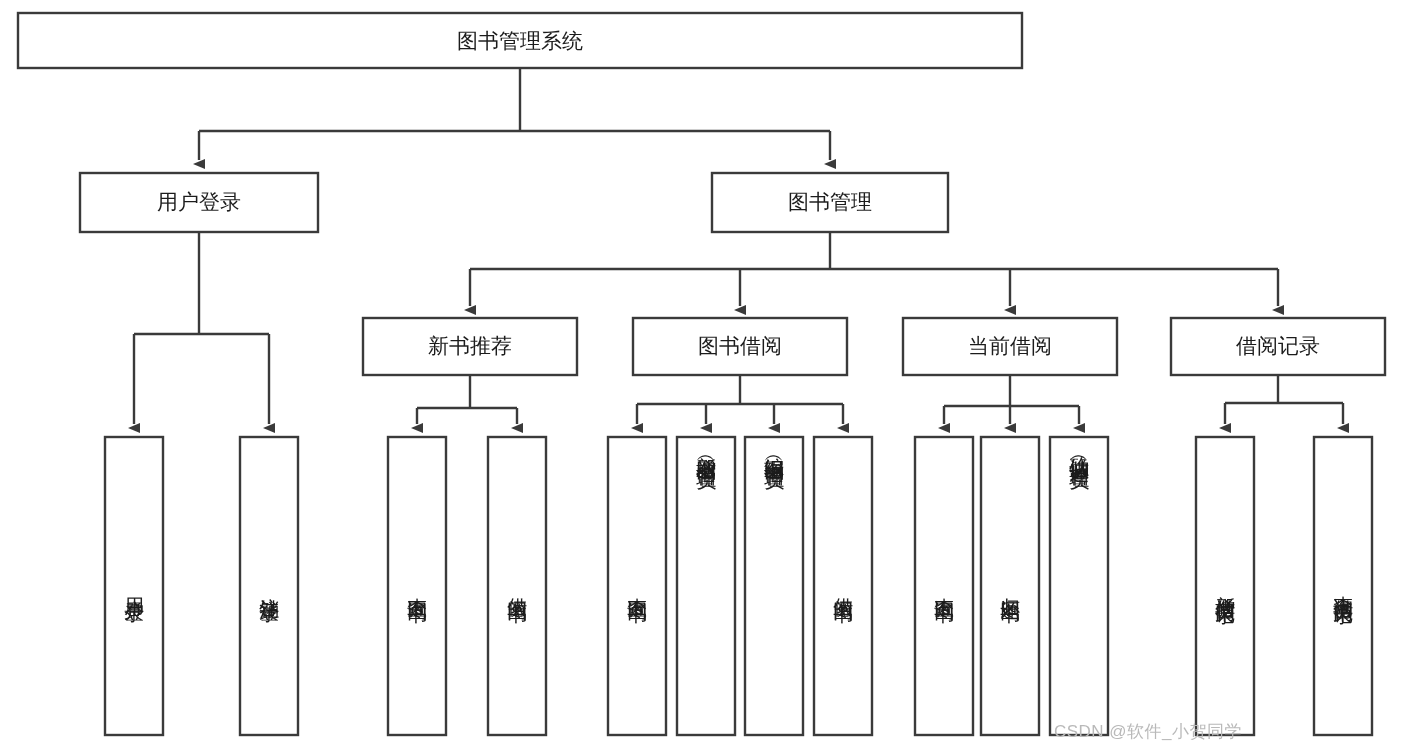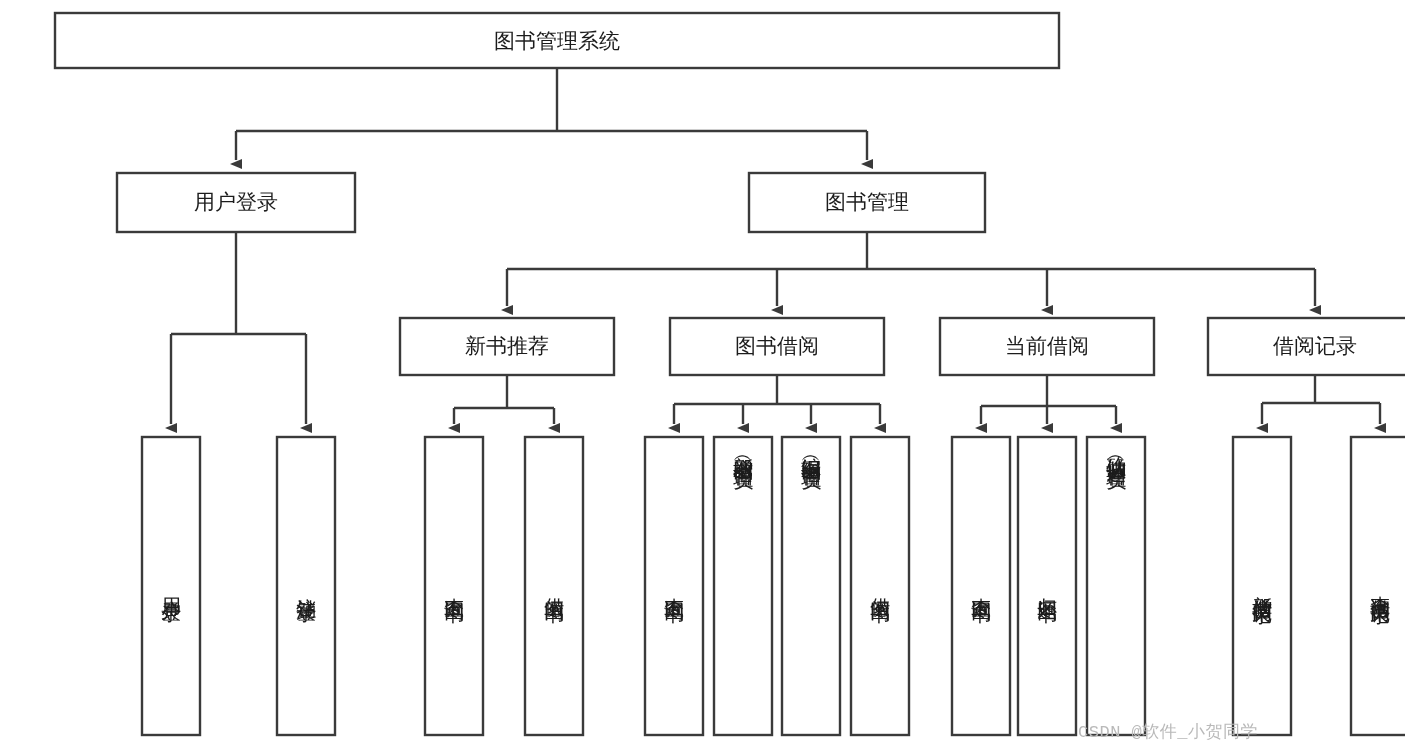--- a/index.html
+++ b/index.html
@@ -12,21 +12,20 @@
     width: 1405px;
     height: 747px;
     overflow: hidden;
     font-family: "DejaVu Sans", "Liberation Sans", sans-serif;
   }
   #diagram-root {
     position: relative;
     width: 1245px;
     height: 747px;
     background: #ffffff;
-    margin-left: 37px;
   }
   svg#diagram-svg {
     position: absolute;
     top: 0;
     left: 0;
     width: 1405px;
     height: 747px;
     display: block;
   }
   .node-box {
@@ -63,23 +62,23 @@
     text-orientation: upright;
     font-family: "DejaVu Sans", "Liberation Sans", sans-serif;
     font-size: 20px;
     line-height: 1.28;
     letter-spacing: 2px;
     color: #1c1c1c;
     white-space: nowrap;
   }
   .watermark {
     position: absolute;
-    right: 24px;
+    right: 3px;
     bottom: 4px;
-    font-family: Liberation Mono, monospace;
+    font-family: Liberation Sans, sans-serif;
     font-size: 17px;
     color: #b9b9b9;
     letter-spacing: 0.5px;
     white-space: nowrap;
   }
 </style>
 </head>
 <body>
 
 <div id="diagram-root">

